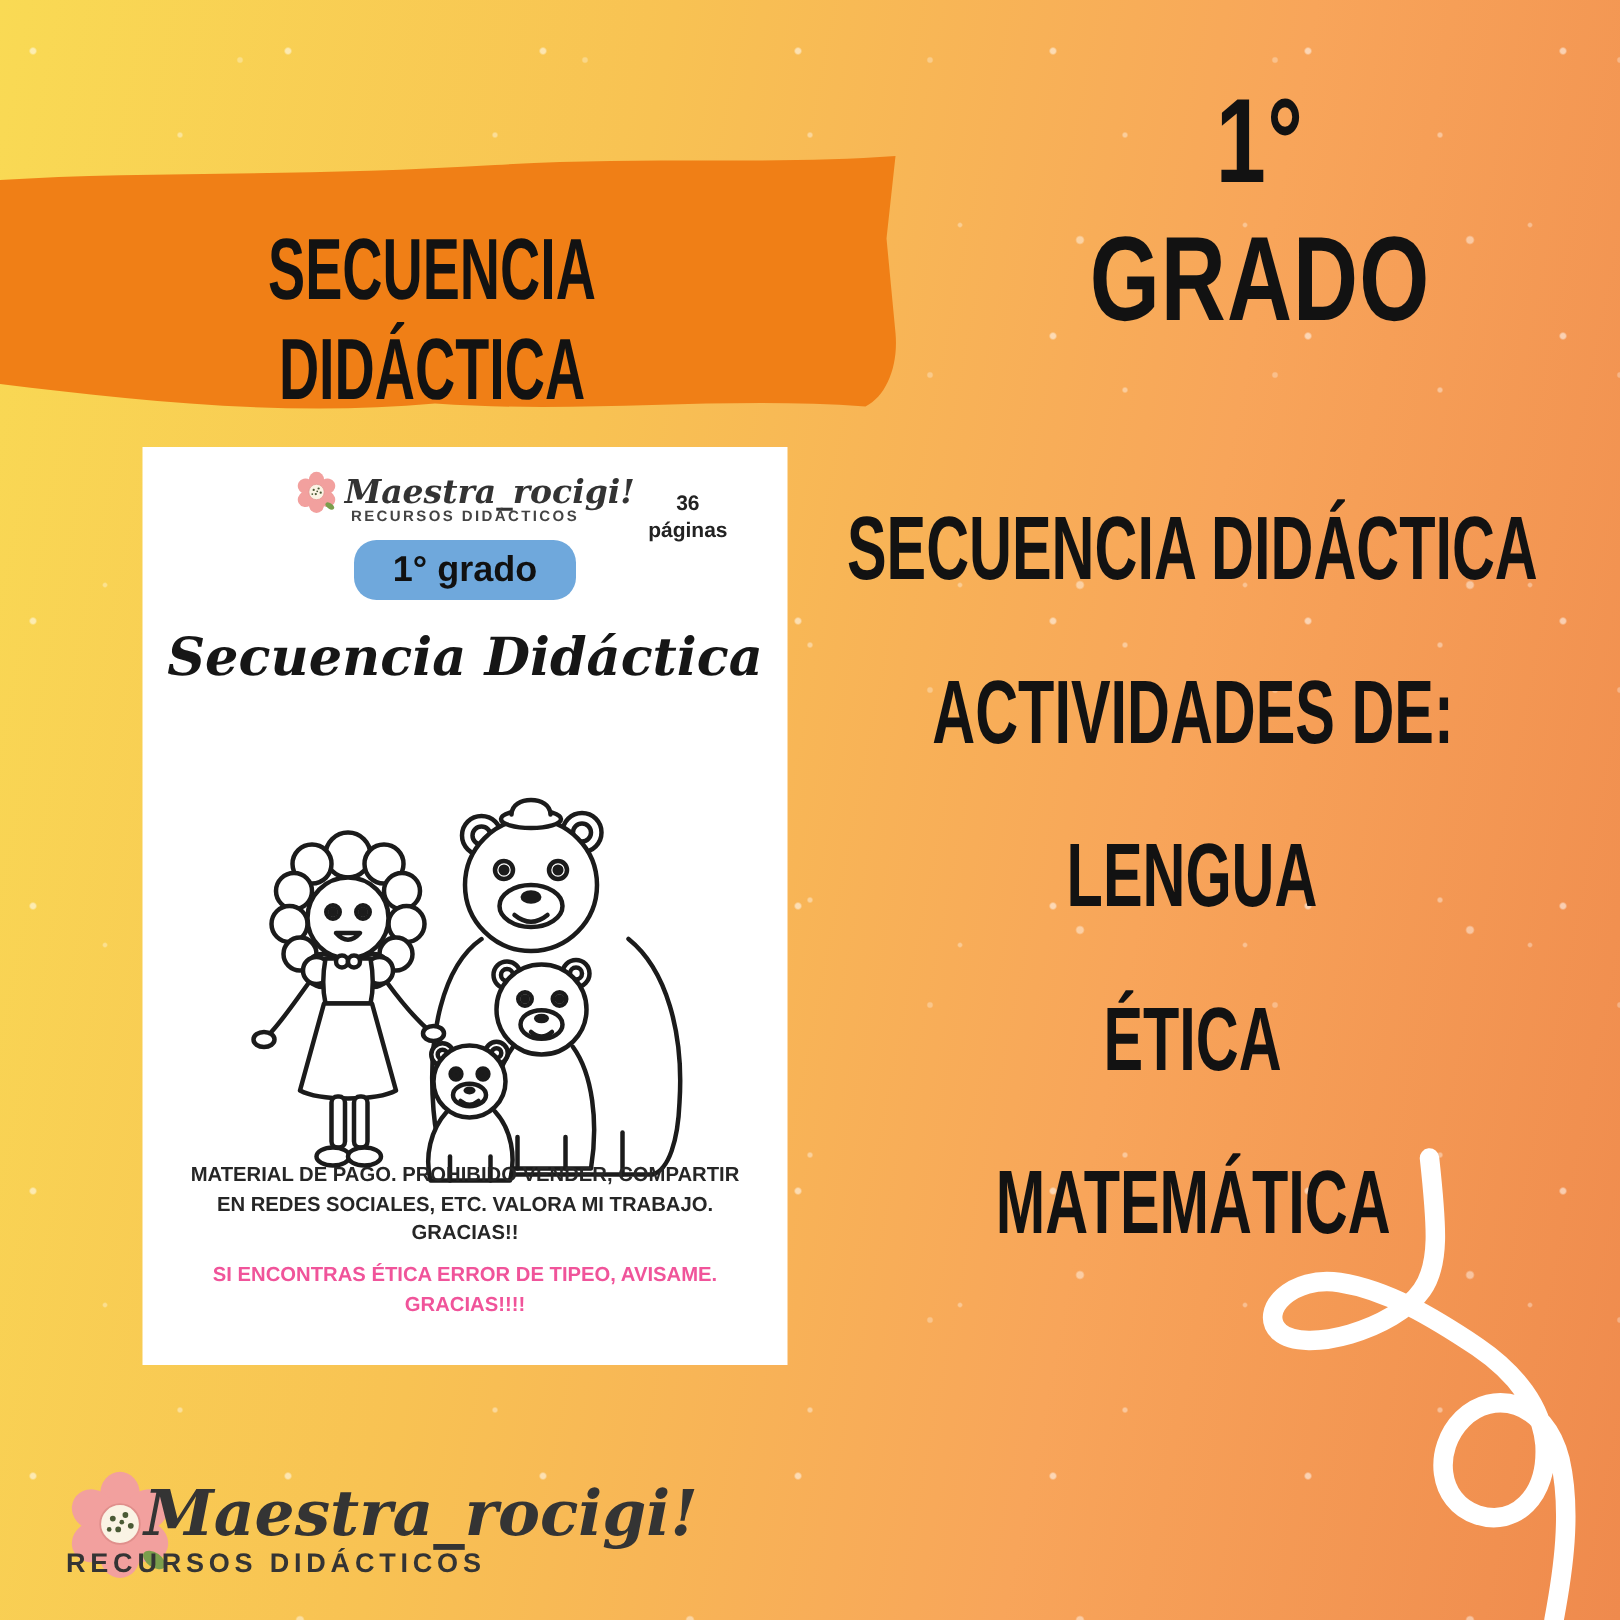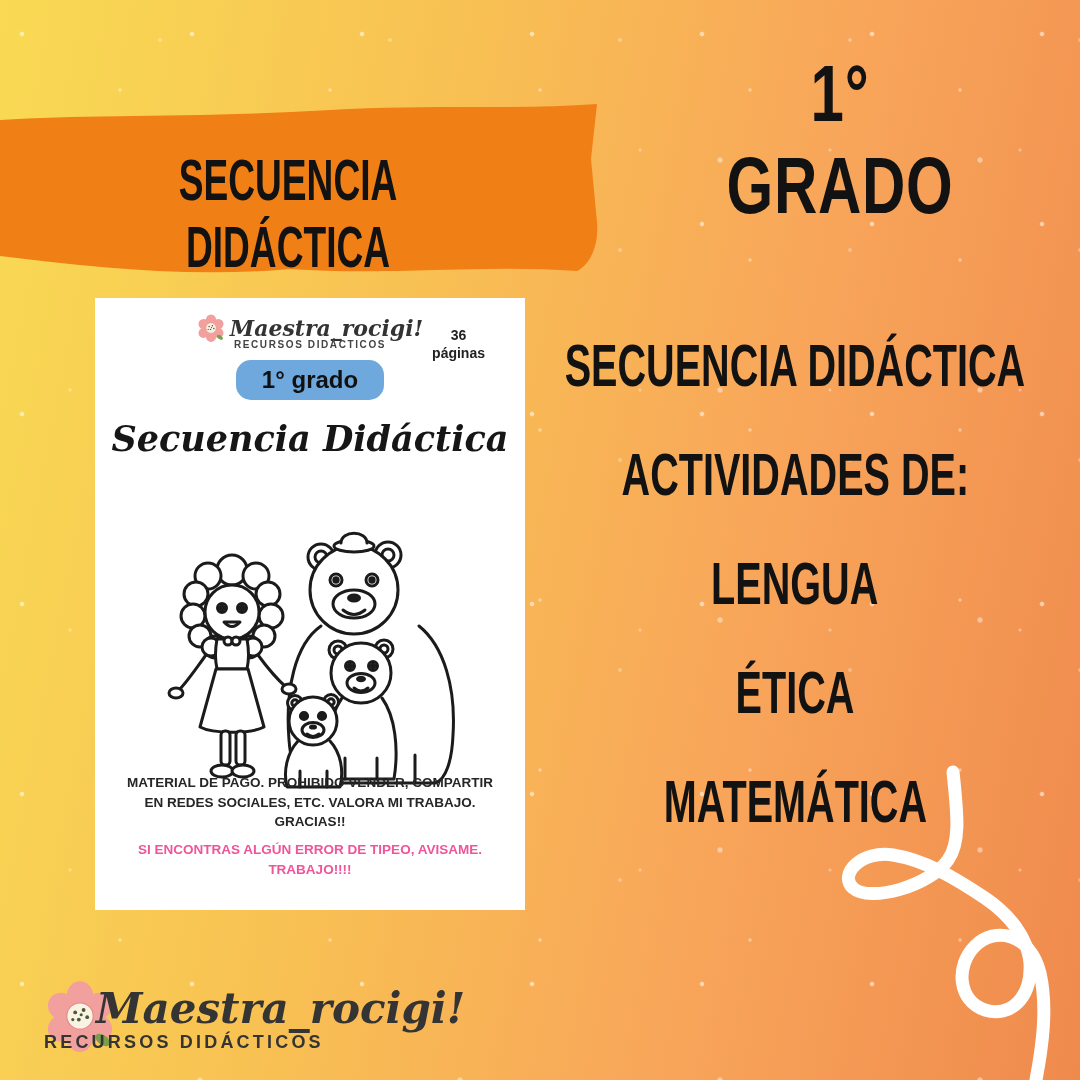--- a/index.html
+++ b/index.html
@@ -190,21 +190,21 @@
         <circle cx="167" cy="186" r="3.6"></circle>
           <circle cx="167" cy="186" r="1.4" fill="#1b1b1b"></circle>
         <circle cx="185" cy="186" r="3.6"></circle>
           <circle cx="185" cy="186" r="1.4" fill="#1b1b1b"></circle>
         <ellipse cx="176" cy="197" rx="4" ry="2.6" fill="#1b1b1b" stroke="none"></ellipse>
         <path d="M 170 204 Q 176 209 182 204" fill="none"></path>
       </g>
     </svg>
 
     <div class="doc-note n1">MATERIAL DE PAGO. PROHIBIDO VENDER, COMPARTIR EN REDES SOCIALES, ETC. VALORA MI TRABAJO. GRACIAS!!</div>
-    <div class="doc-note pink">SI ENCONTRAS ALGÚN ERROR DE TIPEO, AVISAME. TRABAJO!!!!</div>
+    <div class="doc-note pink">SI ENCONTRAS ÉTICA ERROR DE TIPEO, AVISAME. GRACIAS!!!!</div>
   </div>
 
   <svg class="footer-flower" width="72" height="72" viewBox="0 0 60 60" aria-hidden="true">
     <use href="#flower-symbol"></use>
   </svg>
   <div class="footer-name">Maestra_rocigi!</div>
   <div class="footer-sub">RECURSOS DIDÁCTICOS</div>
 
   <svg class="squiggle" width="260" height="322" viewBox="0 0 260 322" aria-hidden="true">
     <path d="M 133 14 C 138 60, 140 85, 128 102 C 110 128, 50 145, 33 130

